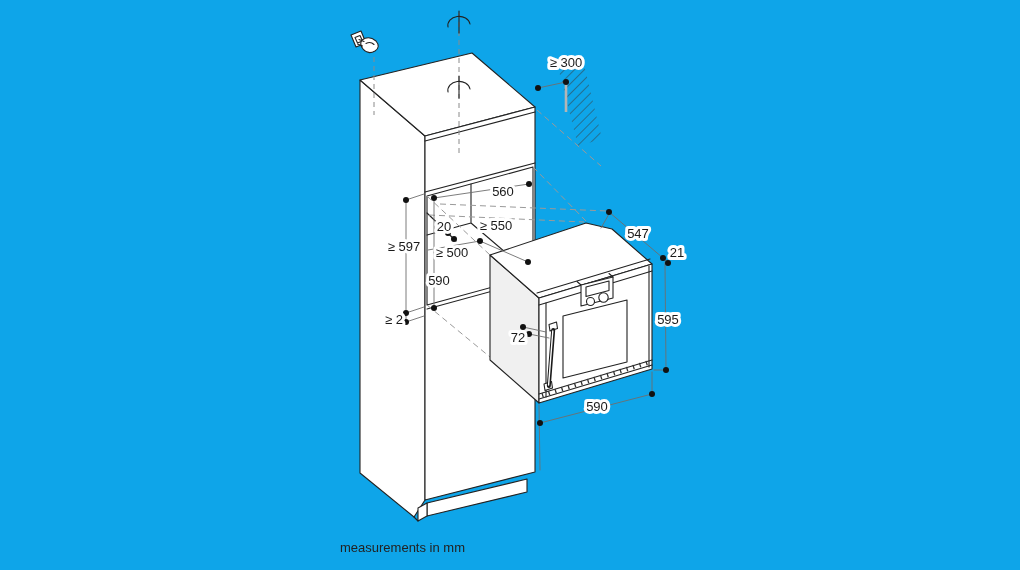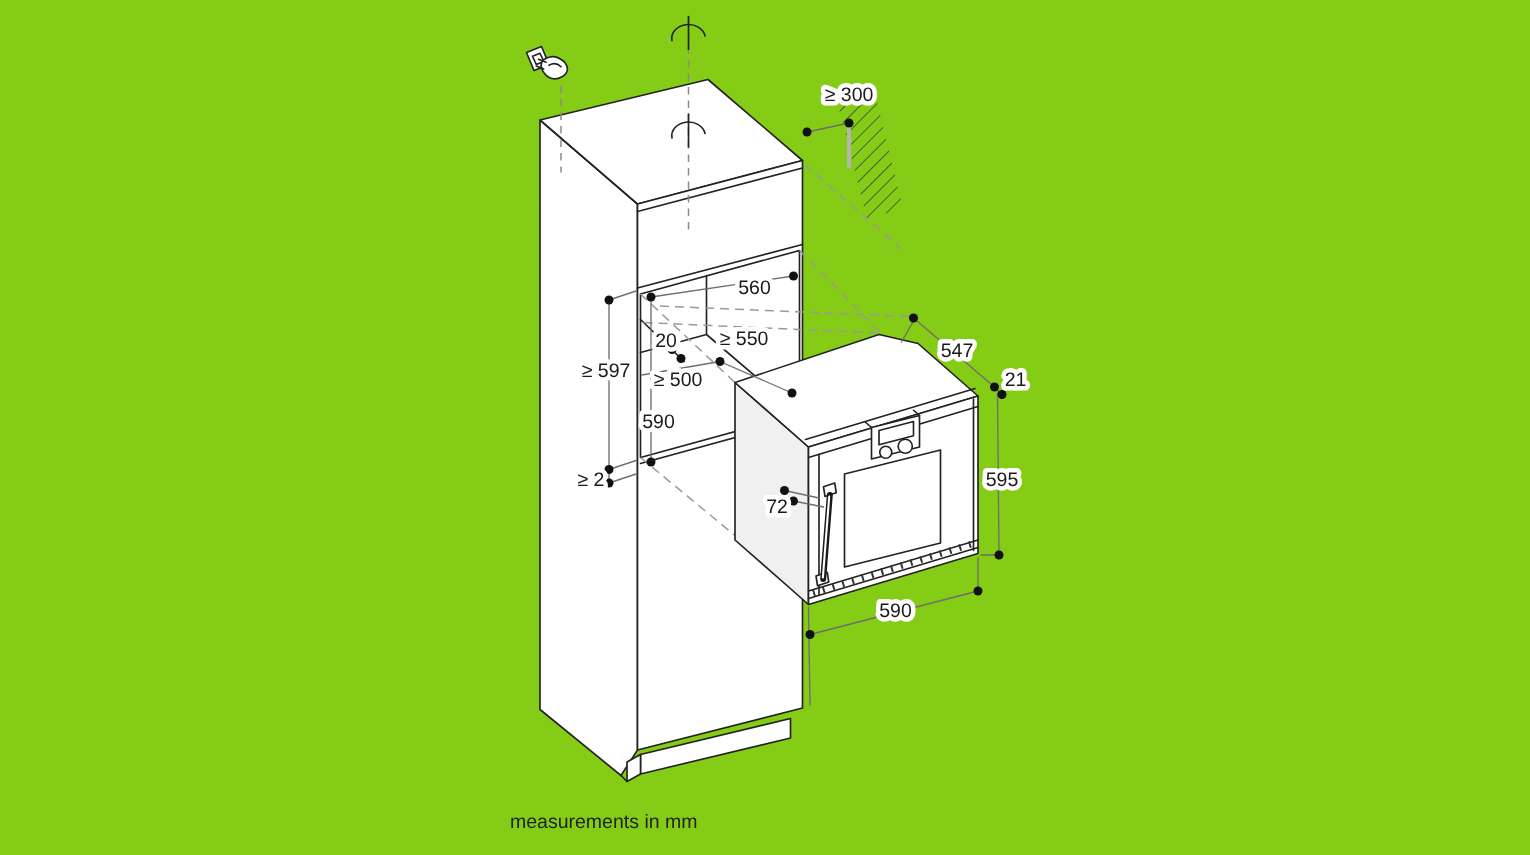--- a/index.html
+++ b/index.html
@@ -1,16 +1,16 @@
 <!DOCTYPE html>
 <html><head>
 <meta charset="utf-8">
 <style>
   html,body { margin:0; padding:0; background:#fff; }
-  .stage { width:1020px; height:570px; position:relative; background:#84cc16; }
+  .stage { width:1020px; height:570px; position:relative; background:#0ea5e9; }
   svg { display:block; }
   .ol   { fill:none; stroke:#222; stroke-width:1.1; stroke-linejoin:round; stroke-linecap:round; }
   .olf  { fill:#fff; stroke:#222; stroke-width:1.1; stroke-linejoin:round; }
   .olg  { fill:#f0f0f0; stroke:#222; stroke-width:1.1; stroke-linejoin:round; }
   .thin { fill:none; stroke:#6e6e6e; stroke-width:0.9; stroke-linecap:round; }
   .dash { fill:none; stroke:#9a9a9a; stroke-width:1; stroke-dasharray:6 4; }
   .dashc{ fill:none; stroke:#8a8a8a; stroke-width:1; stroke-dasharray:5 4; }
   .dot  { fill:#111; stroke:none; }
   .graybar { fill:none; stroke:#b5b5b5; stroke-width:2.6; }
   .tick { fill:none; stroke:#333; stroke-width:4.5; stroke-dasharray:1.3 5.5; }

